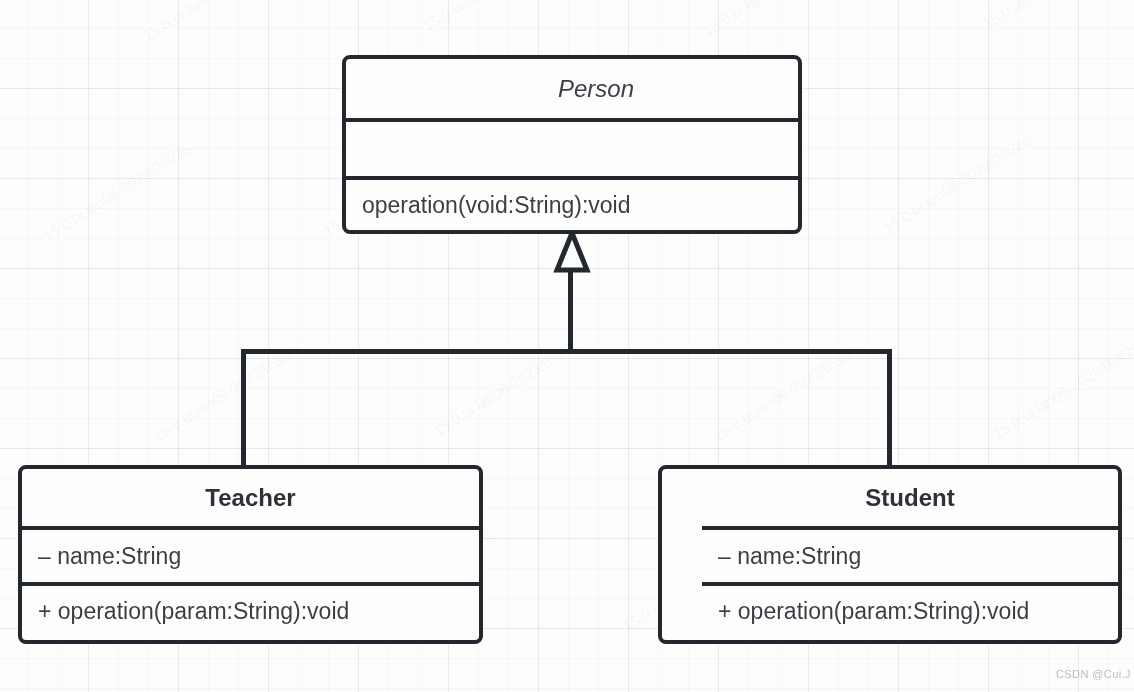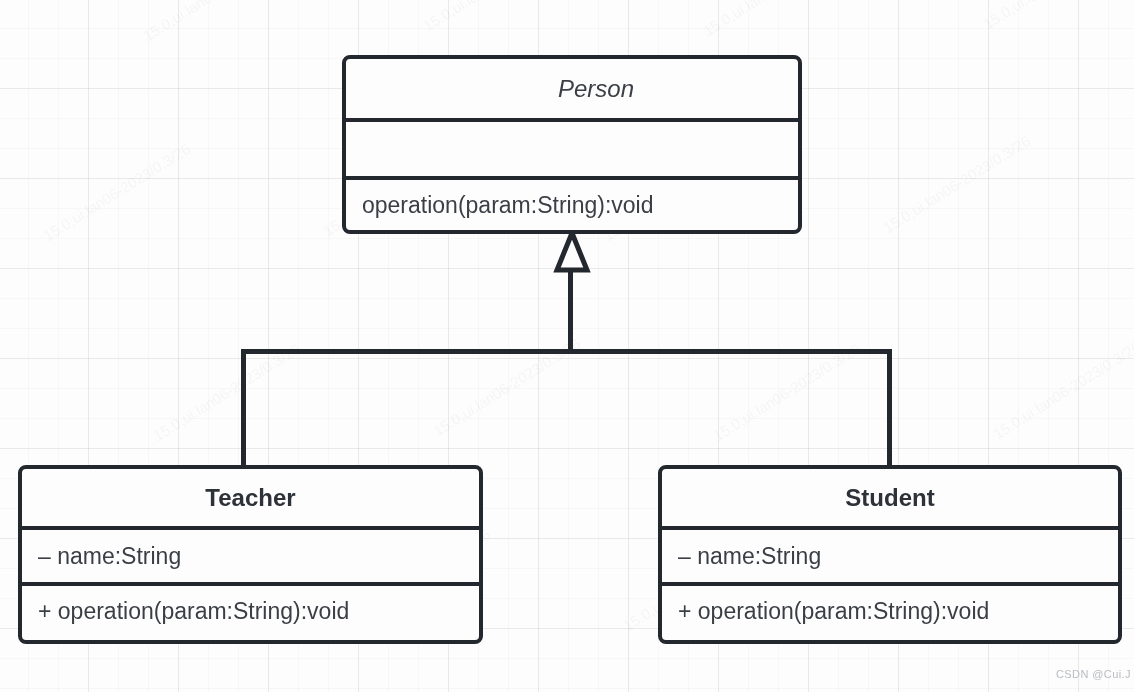--- a/index.html
+++ b/index.html
@@ -122,30 +122,30 @@
 
   <div class="conn" style="left:887px; top:349px; width:5px; height:120px;"></div>
 
   <svg class="arrow-tri" style="left:552px; top:230px;" width="40" height="44" viewBox="0 0 40 44">
     <polygon points="20,3 35,40 5,40" fill="#fdfdfd" stroke="#23272e" stroke-width="5" stroke-linejoin="miter"></polygon>
   </svg>
 
   <div class="uml-class" style="left:342px; top:55px; width:460px; height:179px;">
     <div class="compartment cmp-title italic" style="height:59px;">Person</div>
     <div class="compartment cmp-body cmp-empty" style="height:58px;"></div>
-    <div class="compartment cmp-body" style="height:54px;">operation(param:String):void</div>
+    <div class="compartment cmp-body" style="height:54px;">operation(void:String):void</div>
   </div>
 
   <div class="uml-class" style="left:18px; top:465px; width:465px; height:179px;">
     <div class="compartment cmp-title bold" style="height:57px;">Teacher</div>
     <div class="compartment cmp-body" style="height:56px;">– name:String</div>
     <div class="compartment cmp-body" style="height:54px;">+ operation(param:String):void</div>
   </div>
 
-  <div class="uml-class" style="left:658px; top:465px; width:464px; height:179px;">
+  <div class="uml-class" style="left:658px; top:465px; width:464px; height:179px;padding-left:40px;">
     <div class="compartment cmp-title bold" style="height:57px;">Student</div>
     <div class="compartment cmp-body" style="height:56px;">– name:String</div>
     <div class="compartment cmp-body" style="height:54px;">+ operation(param:String):void</div>
   </div>
 
   <div class="credit" style="left:1056px; top:668px;">CSDN @Cui.J</div>
 
 </div>
 
 </body></html>

